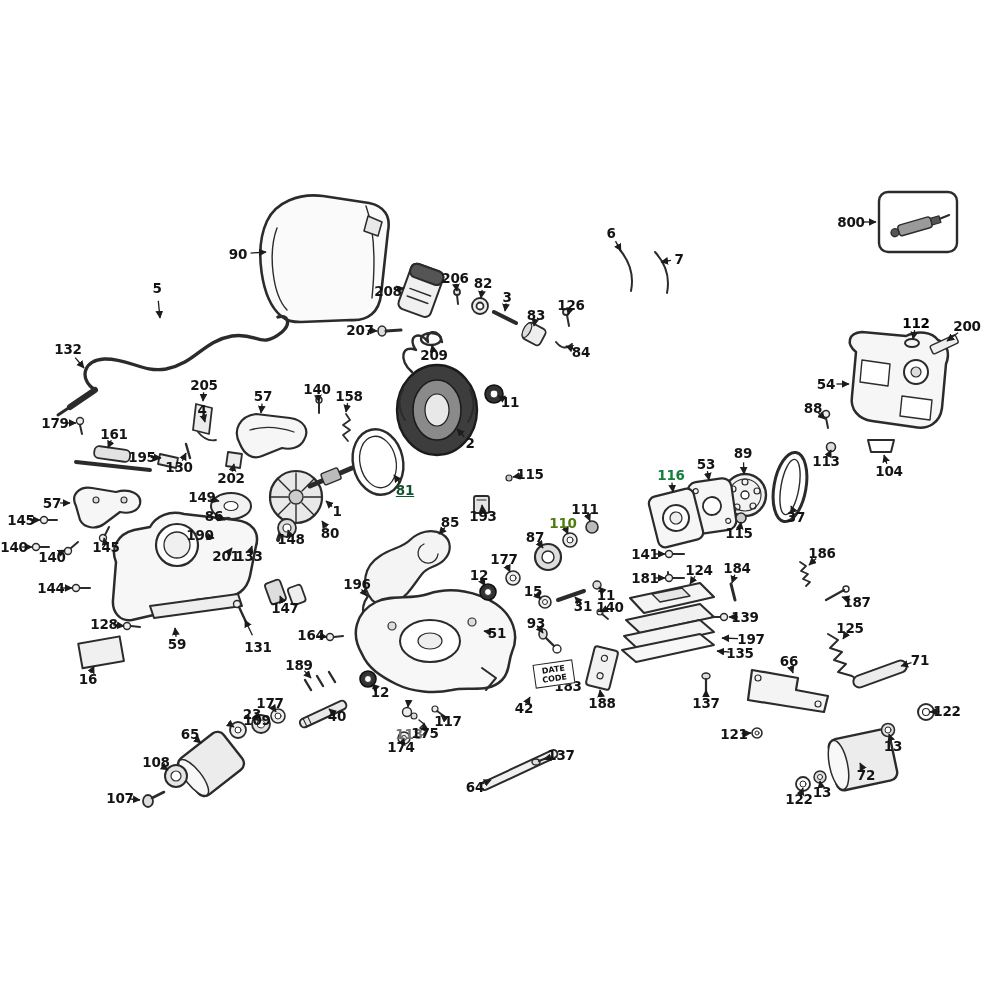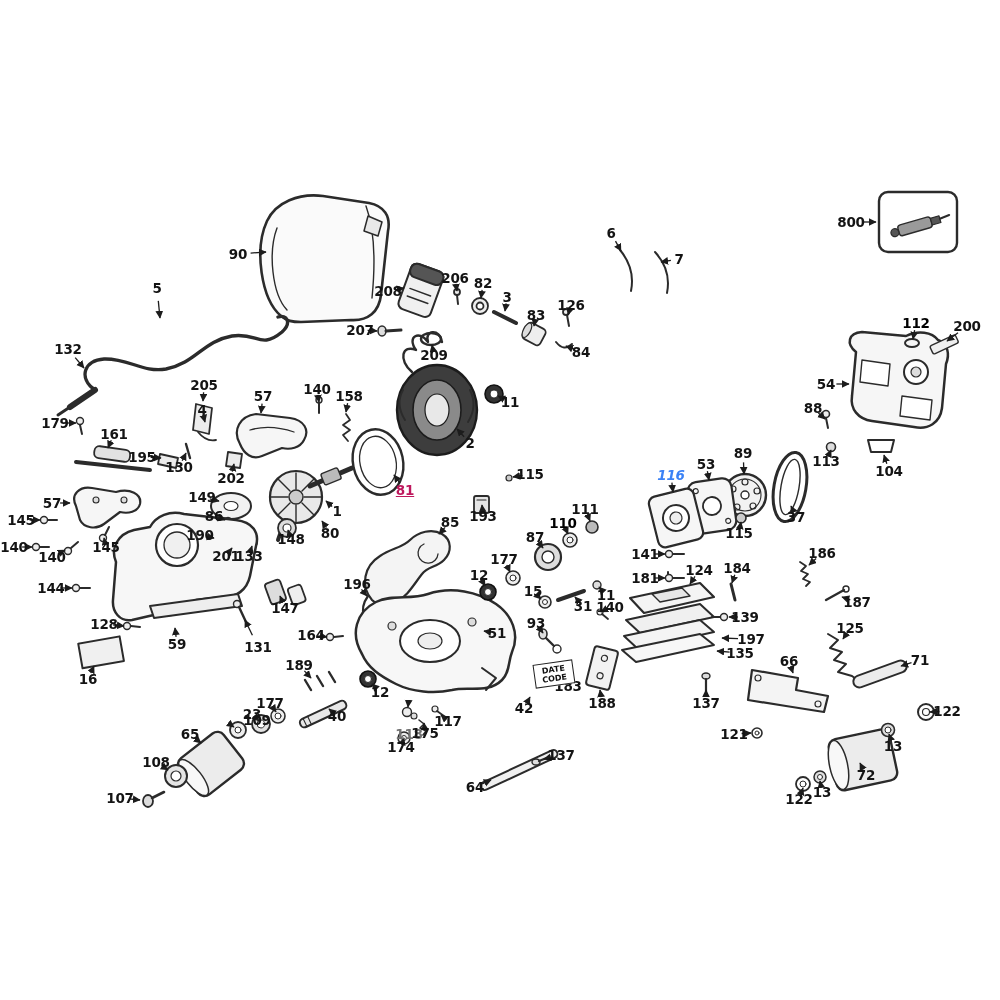--- a/index.html
+++ b/index.html
@@ -557,31 +557,31 @@
       <div class="part-label" style="left: 679px; top: 259px; color: rgb(20, 20, 20);">7</div>
       <div class="part-label" style="left: 851px; top: 222px; color: rgb(20, 20, 20);">800</div>
       <div class="part-label" style="left: 916px; top: 323px; color: #000000;">112</div>
       <div class="part-label" style="left: 967px; top: 326px; color: rgb(20, 20, 20);">200</div>
       <div class="part-label" style="left: 826px; top: 384px; color: rgb(20, 20, 20);">54</div>
       <div class="part-label" style="left: 813px; top: 408px; color: rgb(20, 20, 20);">88</div>
       <div class="part-label" style="left: 826px; top: 461px; color: rgb(20, 20, 20);">113</div>
       <div class="part-label" style="left: 889px; top: 471px; color: rgb(20, 20, 20);">104</div>
       <div class="part-label" style="left: 510px; top: 402px; color: rgb(20, 20, 20);">11</div>
       <div class="part-label" style="left: 470px; top: 443px; color: rgb(20, 20, 20);">2</div>
-      <div class="part-label" style="left: 405px; top: 490px; color: #be185d; text-decoration: underline;">81</div>
+      <div class="part-label" style="left: 405px; top: 490px; color: #14532d; text-decoration: underline;">81</div>
       <div class="part-label" style="left: 530px; top: 474px; color: rgb(20, 20, 20);">115</div>
       <div class="part-label" style="left: 483px; top: 516px; color: rgb(20, 20, 20);">193</div>
       <div class="part-label" style="left: 450px; top: 522px; color: rgb(20, 20, 20);">85</div>
-      <div class="part-label" style="left: 671px; top: 475px; color: #3b82f6; font-style: italic;">116</div>
+      <div class="part-label" style="left: 671px; top: 475px; color: #15803d;">116</div>
       <div class="part-label" style="left: 706px; top: 464px; color: rgb(20, 20, 20);">53</div>
       <div class="part-label" style="left: 743px; top: 453px; color: rgb(20, 20, 20);">89</div>
       <div class="part-label" style="left: 796px; top: 517px; color: rgb(20, 20, 20);">37</div>
       <div class="part-label" style="left: 739px; top: 533px; color: rgb(20, 20, 20);">115</div>
       <div class="part-label" style="left: 585px; top: 509px; color: rgb(20, 20, 20);">111</div>
-      <div class="part-label" style="left: 563px; top: 523px; color: #000000;">110</div>
+      <div class="part-label" style="left: 563px; top: 523px; color: #4d7c0f;">110</div>
       <div class="part-label" style="left: 535px; top: 537px; color: rgb(20, 20, 20);">87</div>
       <div class="part-label" style="left: 504px; top: 559px; color: rgb(20, 20, 20);">177</div>
       <div class="part-label" style="left: 479px; top: 575px; color: rgb(20, 20, 20);">12</div>
       <div class="part-label" style="left: 533px; top: 591px; color: rgb(20, 20, 20);">15</div>
       <div class="part-label" style="left: 583px; top: 606px; color: rgb(20, 20, 20);">31</div>
       <div class="part-label" style="left: 606px; top: 595px; color: rgb(20, 20, 20);">11</div>
       <div class="part-label" style="left: 610px; top: 607px; color: rgb(20, 20, 20);">140</div>
       <div class="part-label" style="left: 645px; top: 554px; color: rgb(20, 20, 20);">141</div>
       <div class="part-label" style="left: 645px; top: 578px; color: rgb(20, 20, 20);">181</div>
       <div class="part-label" style="left: 699px; top: 570px; color: rgb(20, 20, 20);">124</div>

